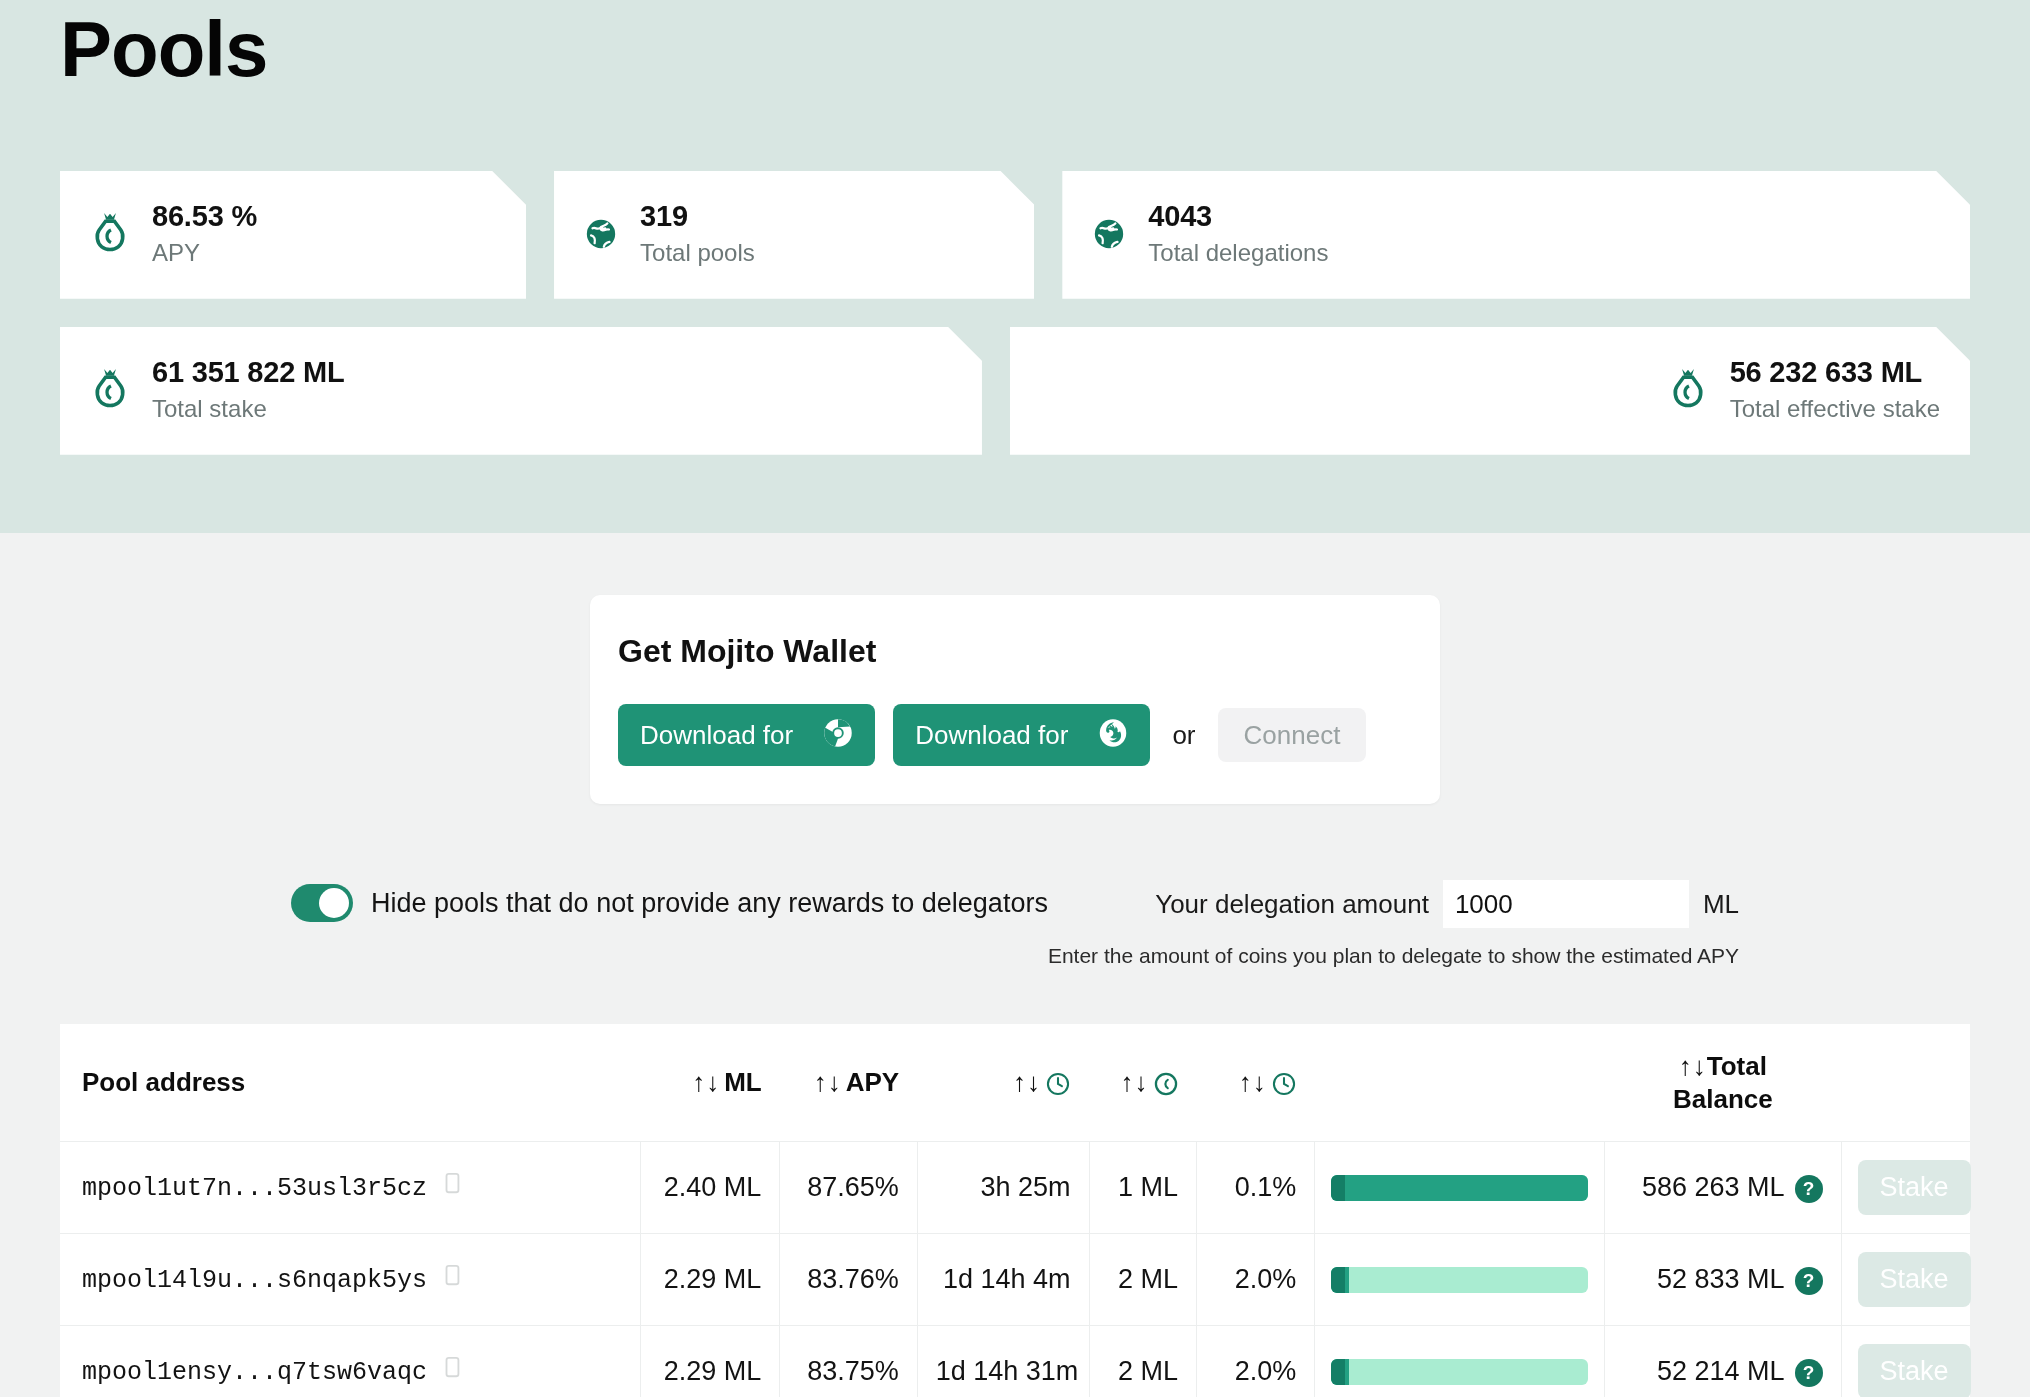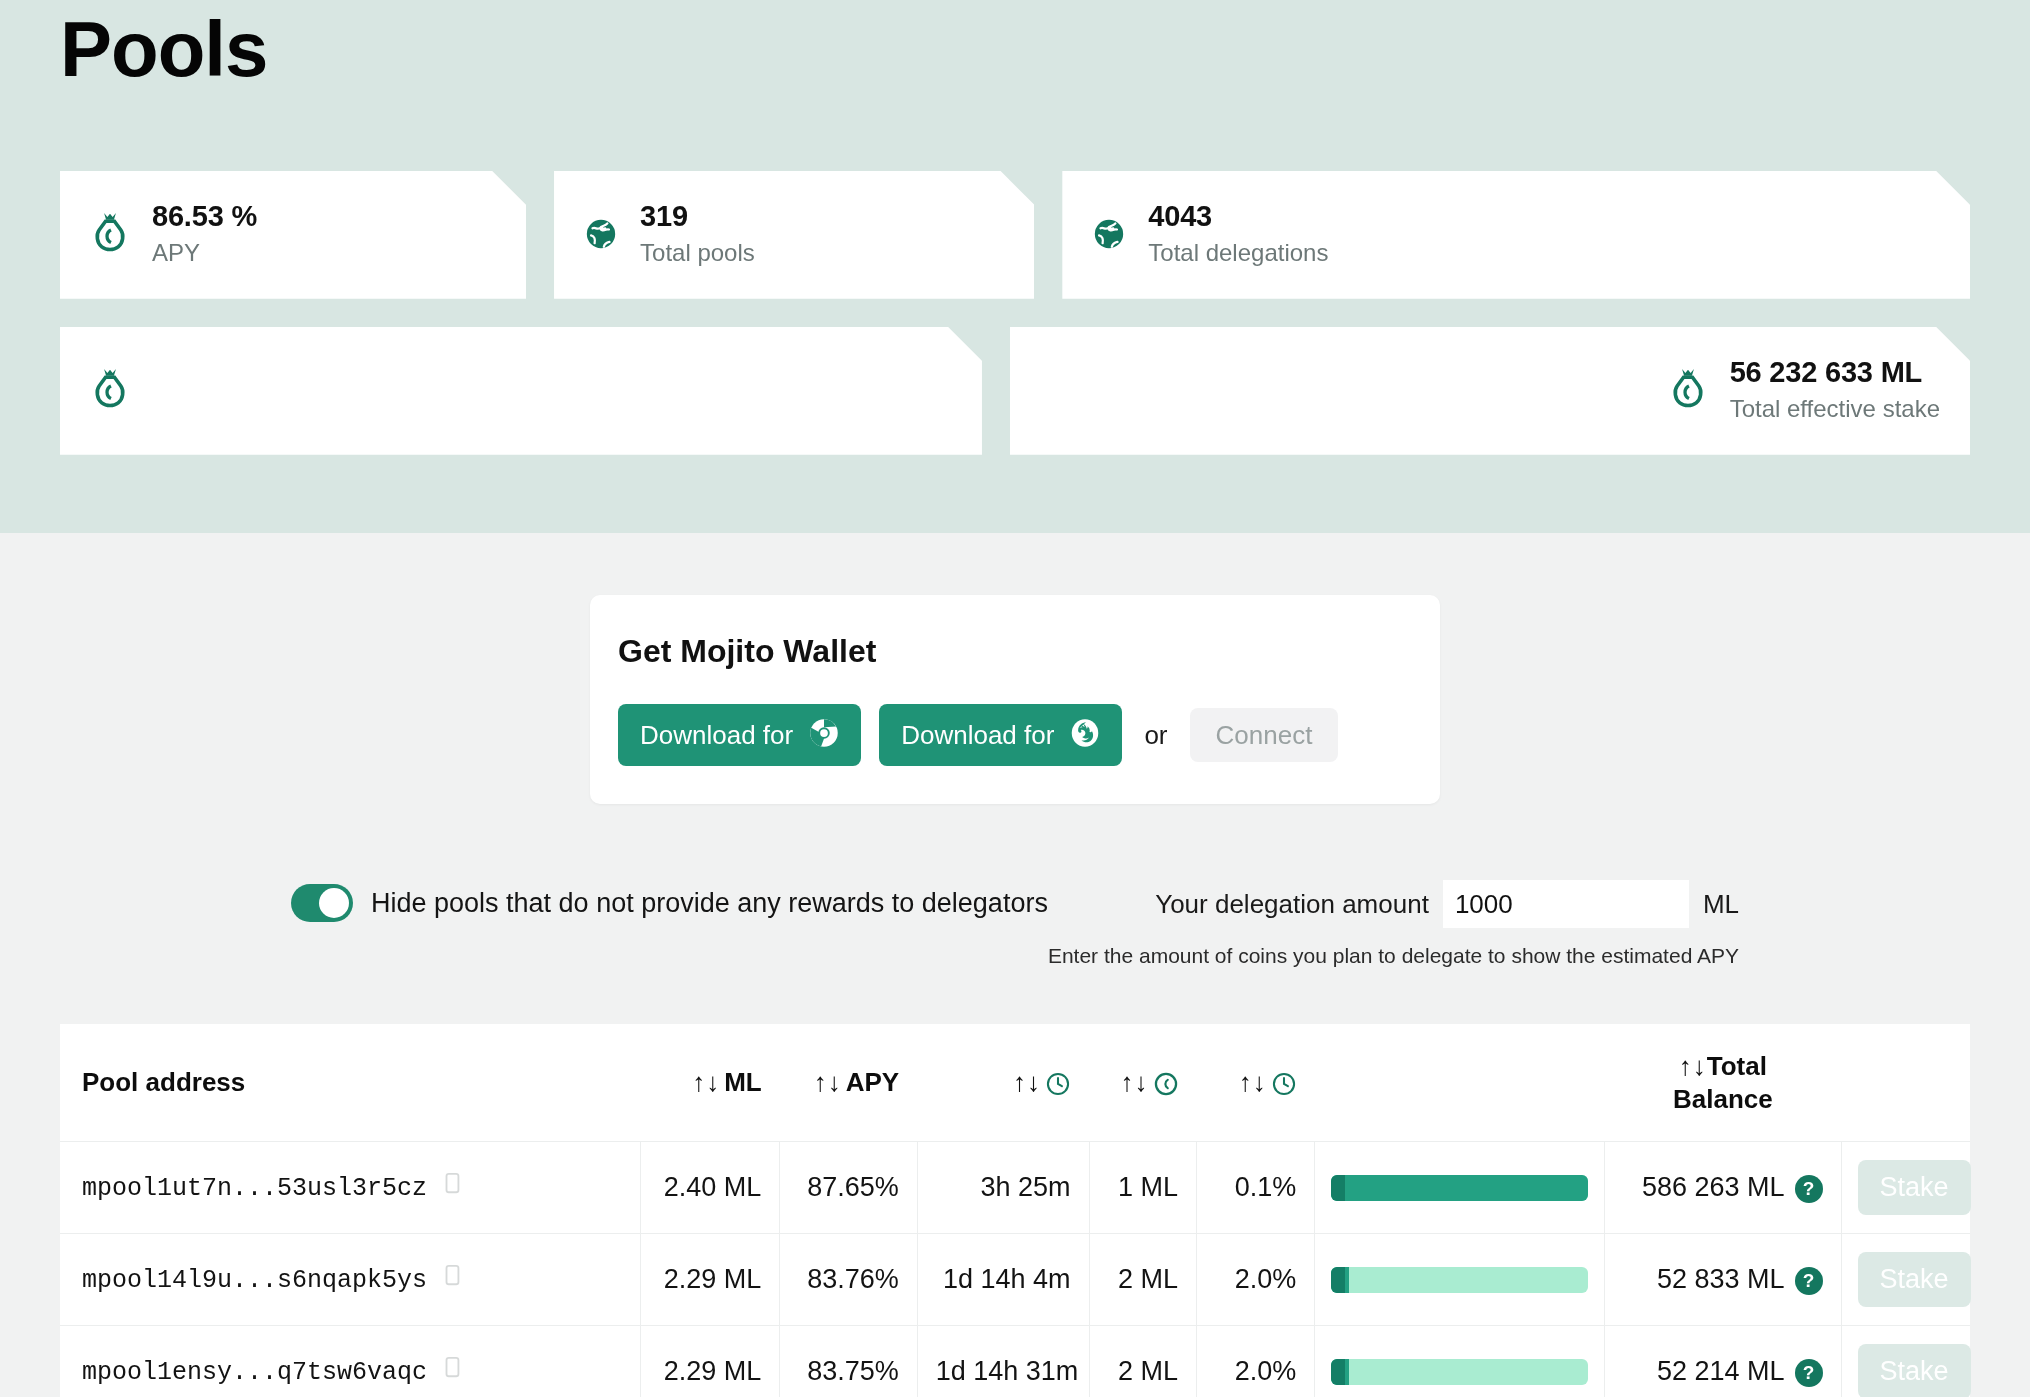--- a/index.html
+++ b/index.html
@@ -90,21 +90,21 @@
   .btn-download {
     background: #1f9376;
     color: #ffffff;
     border: none;
     border-radius: 8px;
     font-size: 26px;
     font-family: "Liberation Sans", sans-serif;
     padding: 14px 22px;
     display: flex;
     align-items: center;
-    gap: 16px;
+    gap: 30px;
     cursor: pointer;
     line-height: 1;
   }
   .btn-or { font-size: 26px; color: #1a1a1a; padding: 0 4px; }
   .btn-connect {
     background: #f2f2f3;
     color: #9aa2a2;
     border: none;
     border-radius: 8px;
     font-size: 26px;
@@ -310,20 +310,24 @@
     </div>
 
     <div class="stat-row">
       <div class="stat-card wide-a">
         <span class="stat-icon">
           <svg width="40" height="46" viewBox="0 0 24 28" fill="none">
             <path d="M8.4 1.2 L9.6 5.4 L14.4 5.4 L15.6 1.2 L13.6 3.6 L12 1.6 L10.4 3.6 Z" fill="#14775f"></path>
             <path d="M9.3 6.2 H14.7 L18.6 11.6 C20.6 14.4 20 19.4 17 21.8 C14.2 24 9.8 24 7 21.8 C4 19.4 3.4 14.4 5.4 11.6 Z" stroke="#14775f" stroke-width="2.2" fill="none"></path>
             <path d="M12.6 11.6 a4.2 4.2 0 0 0 0 7.6" stroke="#14775f" stroke-width="2" fill="none"></path>
           </svg>
+        </span>
+        <span class="stat-text">
+          <span class="stat-value">61 351 822 ML</span>
+          <span class="stat-label">Total stake</span>
         </span>
       </div>
 
       <div class="stat-card wide-b">
         <span class="stat-icon">
           <svg width="40" height="46" viewBox="0 0 24 28" fill="none">
             <path d="M8.4 1.2 L9.6 5.4 L14.4 5.4 L15.6 1.2 L13.6 3.6 L12 1.6 L10.4 3.6 Z" fill="#14775f"></path>
             <path d="M9.3 6.2 H14.7 L18.6 11.6 C20.6 14.4 20 19.4 17 21.8 C14.2 24 9.8 24 7 21.8 C4 19.4 3.4 14.4 5.4 11.6 Z" stroke="#14775f" stroke-width="2.2" fill="none"></path>
             <path d="M12.6 11.6 a4.2 4.2 0 0 0 0 7.6" stroke="#14775f" stroke-width="2" fill="none"></path>
           </svg>

